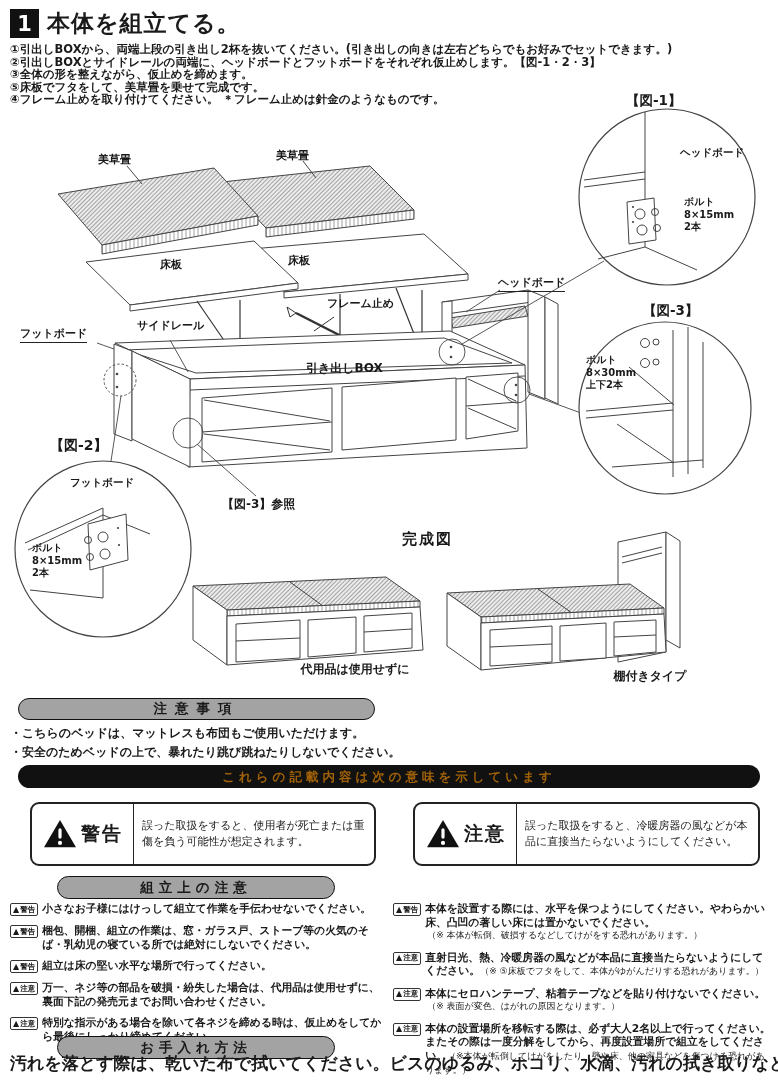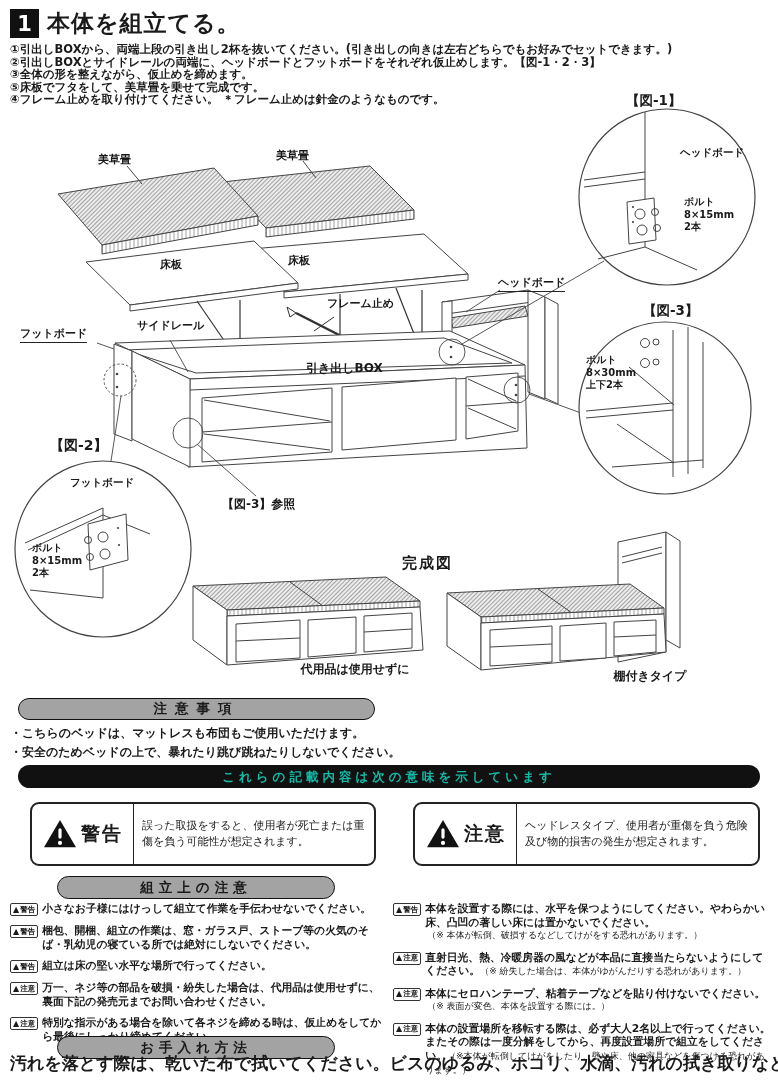--- a/index.html
+++ b/index.html
@@ -22,21 +22,21 @@
   .dlabel.b15{font-size:15px;font-weight:bold;letter-spacing:2px;}
   .dlabel.s10{font-size:10px;font-weight:600;line-height:12.5px;}
   .dlabel.pre{white-space:pre-line;}
   .dlabel.ul{border-bottom:1px solid #222;padding-bottom:1px;}
   .dlabel.ctr{text-align:center;}
   
   .pill{position:absolute;border:1.5px solid #111;border-radius:12px;text-align:center;
         font-weight:bold;font-size:13.5px;letter-spacing:5px;background:#a3a3a3;}
   .notice-items{position:absolute;left:10px;top:724px;font-size:12px;font-weight:600;line-height:19px;}
   .blackbar{position:absolute;left:18px;top:765px;width:742px;height:23px;background:#111;
-            border-radius:12px;color:#14b8a6;text-align:center;font-size:12.5px;font-weight:bold;
+            border-radius:12px;color:#a16207;text-align:center;font-size:12.5px;font-weight:bold;
             letter-spacing:4px;line-height:23px;}
   
   .hazard{position:absolute;top:802px;height:64px;border:2px solid #222;border-radius:9px;
           display:flex;align-items:stretch;background:#fff;box-sizing:border-box;}
   .hz-left{width:101px;display:flex;align-items:center;justify-content:center;gap:3px;
            border-right:1.5px solid #222;}
   .hz-word{font-size:19px;font-weight:bold;letter-spacing:2px;}
   .hz-text{flex:1;display:flex;align-items:center;padding:4px 8px;font-size:11px;
            font-weight:400;line-height:16px;}
   
@@ -278,21 +278,21 @@
     <div class="dlabel s10 pre" style="left:586px;top:264px;">ボルト
 8×30mm
 上下2本</div>
 
     <div class="dlabel b13" style="left:50px;top:347px;font-size:14px;">【図-2】</div>
     <div class="dlabel s10" style="left:70px;top:386px;font-size:10.5px;">フットボード</div>
     <div class="dlabel s10 pre" style="left:32px;top:452px;">ボルト
 8×15mm
 2本</div>
 
-    <div class="dlabel b15" style="left:402px;top:464px;">完成図</div>
+    <div class="dlabel b15" style="left:402px;top:440px;">完成図</div>
     <div class="dlabel b12 ctr" style="left:275px;top:571px;width:160px;">代用品は使用せずに</div>
     <div class="dlabel b12 ctr" style="left:570px;top:578px;width:160px;">棚付きタイプ</div>
   </div>
 
   <div class="pill" style="left:18px;top:698px;width:355px;height:20px;line-height:19px;letter-spacing:8px;">注意事項</div>
   <div class="notice-items">
     <div>・こちらのベッドは、マットレスも布団もご使用いただけます。</div>
     <div>・安全のためベッドの上で、暴れたり跳び跳ねたりしないでください。</div>
   </div>
 
@@ -311,21 +311,21 @@
   </div>
   <div class="hazard" style="left:413px;width:347px;">
     <div class="hz-left">
       <svg width="36" height="32" viewBox="0 0 38 34">
         <path d="M19 2 L36 31 L2 31 Z" fill="#111"></path>
         <rect x="17.3" y="11" width="3.4" height="11" rx="1.7" fill="#fff"></rect>
         <circle cx="19" cy="26.5" r="2.2" fill="#fff"></circle>
       </svg>
       <span class="hz-word">注意</span>
     </div>
-    <div class="hz-text">ヘッドレスタイプ、使用者が重傷を負う危険及び物的損害の発生が想定されます。</div>
+    <div class="hz-text">誤った取扱をすると、冷暖房器の風などが本品に直接当たらないようにしてください。</div>
   </div>
 
   <div class="pill" style="left:57px;top:876px;width:276px;height:21px;line-height:20px;">組立上の注意</div>
   <div class="col" style="left:10px;top:902px;width:378px;">
     <div class="nitem">
       <span class="badge">
           <span class="tri">▲</span>
           <span class="bl">警告</span>
         </span>
       <span class="txt">小さなお子様にはけっして組立て作業を手伝わせないでください。</span>
@@ -366,28 +366,28 @@
           <span class="tri">▲</span>
           <span class="bl">警告</span>
         </span>
       <span class="txt"><span>本体を設置する際には、水平を保つようにしてください。やわらかい床、凸凹の著しい床には置かないでください。</span><span class="note block">（※ 本体が転倒、破損するなどしてけがをする恐れがあります。）</span></span>
     </div>
     <div class="nitem">
       <span class="badge">
           <span class="tri">▲</span>
           <span class="bl">注意</span>
         </span>
-      <span class="txt"><span>直射日光、熱、冷暖房器の風などが本品に直接当たらないようにしてください。</span><span class="note">（※ 紛失した場合は、本体がゆがんだりする恐れがあります。）</span></span>
-    </div>
-    <div class="nitem">
-      <span class="badge">
-          <span class="tri">▲</span>
-          <span class="bl">注意</span>
-        </span>
-      <span class="txt"><span>本体にセロハンテープ、粘着テープなどを貼り付けないでください。</span><span class="note block">（※ 表面が変色、本体を設置する際には。）</span></span>
+      <span class="txt"><span>直射日光、熱、冷暖房器の風などが本品に直接当たらないようにしてください。</span><span class="note">（※ ⑤床板でフタをして、本体がゆがんだりする恐れがあります。）</span></span>
+    </div>
+    <div class="nitem">
+      <span class="badge">
+          <span class="tri">▲</span>
+          <span class="bl">注意</span>
+        </span>
+      <span class="txt"><span>本体にセロハンテープ、粘着テープなどを貼り付けないでください。</span><span class="note block">（※ 表面が変色、はがれの原因となります。）</span></span>
     </div>
     <div class="nitem">
       <span class="badge">
           <span class="tri">▲</span>
           <span class="bl">注意</span>
         </span>
       <span class="txt"><span>本体の設置場所を移転する際は、必ず大人2名以上で行ってください。またその際は一度分解をしてから、再度設置場所で組立をしてください。</span><span class="note">（※本体が転倒してけがをしたり、壁や床、他の家具などを傷つける恐れがあります。）</span></span>
     </div>
   </div>
 

